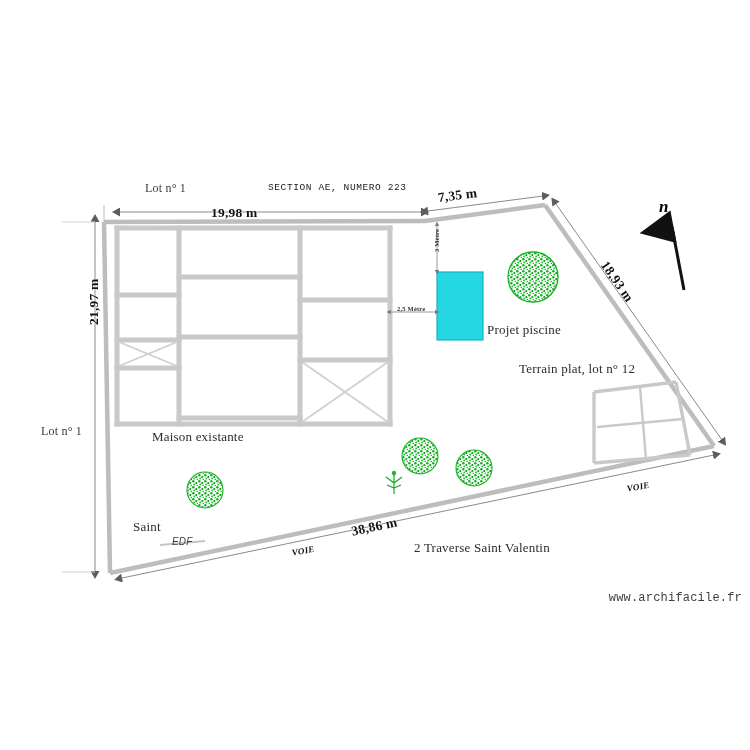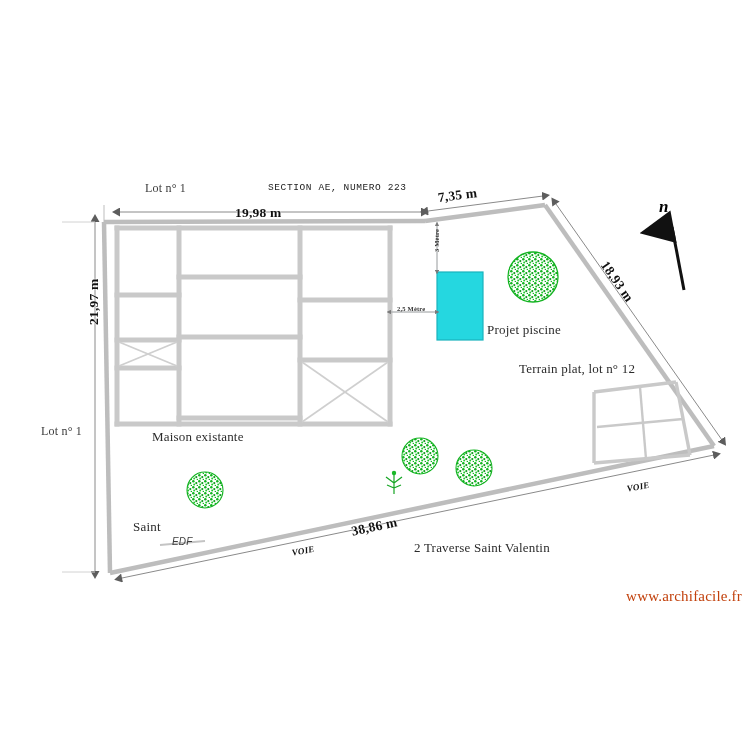--- a/index.html
+++ b/index.html
@@ -67,23 +67,23 @@
   .lbl-north {
     font-style: italic;
     font-weight: bold;
     font-size: 17px;
     color: #000;
   }
   .watermark {
     position: absolute;
     right: 8px;
     bottom: 145px;
-    font-family: Liberation Serif, serif;
-    font-size: 15px;
-    color: #c2410c;
+    font-family: Liberation Mono, monospace;
+    font-size: 12px;
+    color: #404040;
     letter-spacing: 0.2px;
   }
 </style>
 </head>
 <body>
 
 <div id="plan-root">
 
   <svg id="plan-svg" viewBox="0 0 750 750">
     <defs>
@@ -207,21 +207,21 @@
       <path d="M160 545 L205 541"></path>
     </g>
   </svg>
 
   <div class="lbl lbl-section" style="left:268px; top:182px;">SECTION AE,   NUMERO 223</div>
 
   <div class="lbl lbl-tiny" style="left:145px; top:181px;">Lot n° 1</div>
 
   <div class="lbl lbl-tiny" style="left:41px; top:424px;">Lot n° 1</div>
 
-  <div class="lbl lbl-dim" style="left:211px; top:205px;margin-left:24px;">19,98 m</div>
+  <div class="lbl lbl-dim" style="left:211px; top:205px;">19,98 m</div>
 
   <div class="lbl lbl-dim" style="left:437px; top:190px; transform:rotate(-7deg); transform-origin:left top;">7,35 m</div>
 
   <div class="lbl lbl-dim" style="left:610px; top:258px; transform:rotate(55deg); transform-origin:left top;">18,93 m</div>
 
   <div class="lbl lbl-dim" style="left:350px; top:524px; transform:rotate(-12deg); transform-origin:left top;">38,86 m</div>
 
   <div class="lbl lbl-dim" style="left:86px; top:325px; transform:rotate(-90deg); transform-origin:left top;">21,97 m</div>
 
   <div class="lbl lbl-dim-small" style="left:397px; top:305px;">2,5 Mètre</div>

